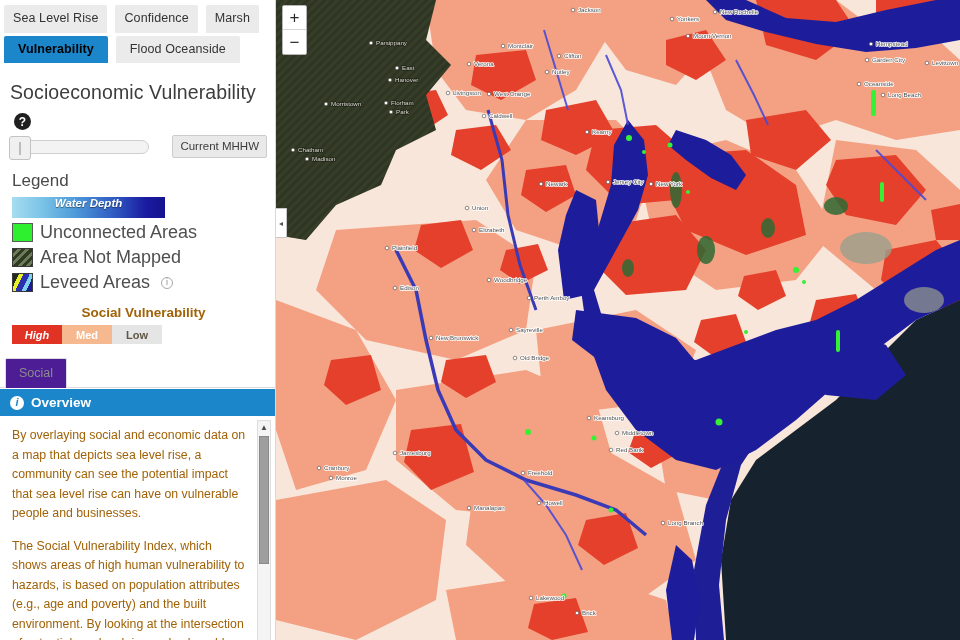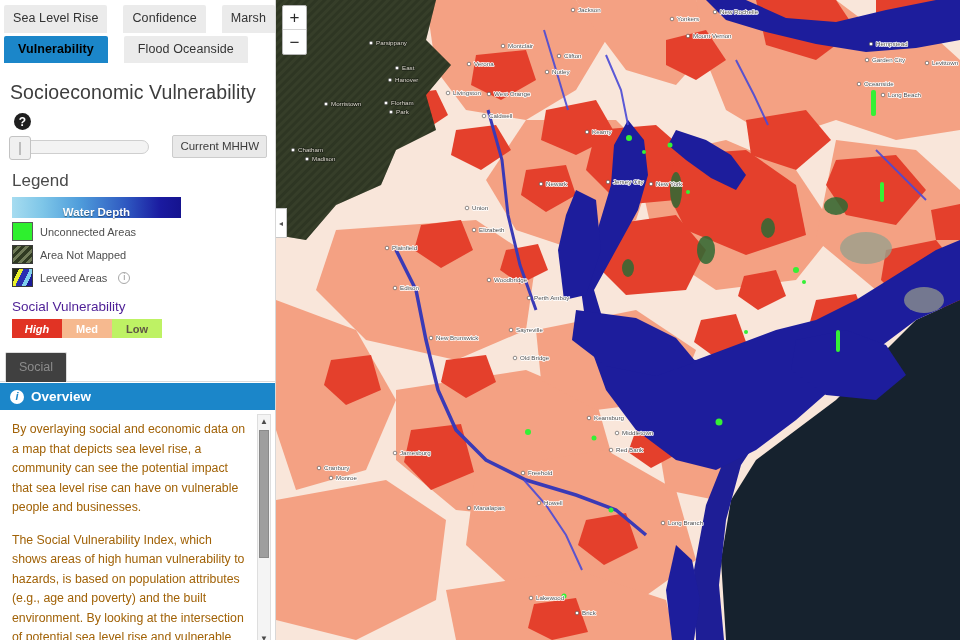--- a/index.html
+++ b/index.html
@@ -14,21 +14,21 @@
   #panel {
     position: absolute; left: 0; top: 0;
     width: 276px; height: 640px;
     background: #ffffff;
     border-right: 1px solid #d8d8d8;
     overflow: hidden;
     z-index: 20;
   }
 
   
-  .tabrow { display: flex; gap: 16px; padding: 16px 4px 0 4px; }
+  .tabrow { display: flex; gap: 8px; padding: 16px 4px 0 4px; }
   .tabrow.row1 { padding-top: 5px; }
   .tab {
     background: #ebebeb;
     color: #333333;
     font-size: 12.5px;
     line-height: 1;
     padding: 7px 9px 8px 9px;
     border-radius: 2px 2px 0 0;
     white-space: nowrap;
     cursor: pointer;
@@ -93,65 +93,66 @@
     cursor: pointer;
   }
 
   
   #legend-title {
     font-size: 17px; color: #4a4a4a;
     padding: 13px 0 0 12px;
   }
   #legend { padding: 6px 0 0 12px; }
   .depth-bar {
-    width: 169px; height: 21px;
+    width: 153px; height: 21px;
     background: linear-gradient(to right,#a6dcf0 0%, #7ec6e8 18%, #4f9ddb 40%, #2e57c0 68%, #1a1aa0 88%, #15138f 100%);
-    display: flex; align-items: flex-end; justify-content: center;
+    display: flex; align-items: flex-start; justify-content: center; font-style: italic;
   }
   .depth-bar span {
     color: #ffffff; font-size: 11.5px; font-weight: bold;
     text-shadow: 0 1px 1px rgba(0,0,0,.45);
   }
   .leg-item { display: flex; align-items: center; margin-top: 4px; gap: 7px; }
   .swatch { width: 21px; height: 19px; border: 1px solid #9a9a9a; flex: 0 0 auto; }
   .sw-unconnected { background: #2ef02e; border-color: #5a5a5a; }
   .sw-notmapped {
     background:
       repeating-linear-gradient(135deg,#2f3a22 0 3px,#6f7a58 3px 6px);
     border-color: #3a3a3a;
   }
   .sw-leveed {
     background:
       linear-gradient(115deg, #232a18 0 22%, #e8f02a 22% 38%, #2b2fb0 38% 62%, #7fd0ee 62% 78%, #1b1b9a 78% 100%);
     border-color: #3a3a3a;
   }
-  .leg-label { font-size: 11px; color: #4f4f4f; }
+  .leg-label { font-size: 18px; color: #4f4f4f; }
   .info-dot {
     width: 12px; height: 12px; border-radius: 50%;
     border: 1px solid #a8a8a8; color: #8e8e8e;
     font-size: 9px; display: inline-flex;
     align-items: center; justify-content: center;
     margin-left: 4px; cursor: pointer; line-height: 1;
   }
 
   #sv-title {
-    font-size: 13.5px; font-weight: normal; color: #4c1d95;
+    font-size: 13.5px; font-weight: bold; color: #a16207;
     padding: 12px 0 0 12px;
+    text-align: center;
   }
   #sv-bar { display: flex; margin: 5px 0 0 12px; width: 150px; height: 19px; }
   #sv-bar div {
     flex: 1; display: flex; align-items: center; justify-content: center;
     font-size: 11px; font-weight: bold;
   }
 
   
   #social-tabrow { padding: 14px 0 0 5px; }
   #social-tab {
     display: inline-block;
-    background: #404040;
+    background: #4c1d95;
     border: 1px solid #dcdcdc;
     border-bottom: none;
     color: #8c8c8c;
     font-size: 12.5px;
     padding: 7px 13px 8px 13px;
     border-radius: 2px 2px 0 0;
   }
   #social-underline { height: 1px; background: #dcdcdc; margin-top: -1px; }
 
   
@@ -290,21 +291,21 @@
         <div class="swatch sw-leveed"></div>
         <div class="leg-label">Leveed Areas</div>
         <div class="info-dot">i</div>
       </div>
     </div>
 
     <div id="sv-title">Social Vulnerability</div>
     <div id="sv-bar">
       <div style="background:#e13324;color:#ffffff;font-style:italic;">High</div>
       <div style="background:#f6b98f;color:#ffffff;">Med</div>
-      <div style="background:#bef264;color:#5f5645;">Low</div>
+      <div style="background:#e5e5e5;color:#5f5645;">Low</div>
     </div>
 
     <div id="social-tabrow">
       <span id="social-tab">Social</span>
     </div>
     <div id="social-underline"></div>
 
     <div id="overview-head">
       <span class="ov-icon">i</span>
       <span class="ov-label">Overview</span>

